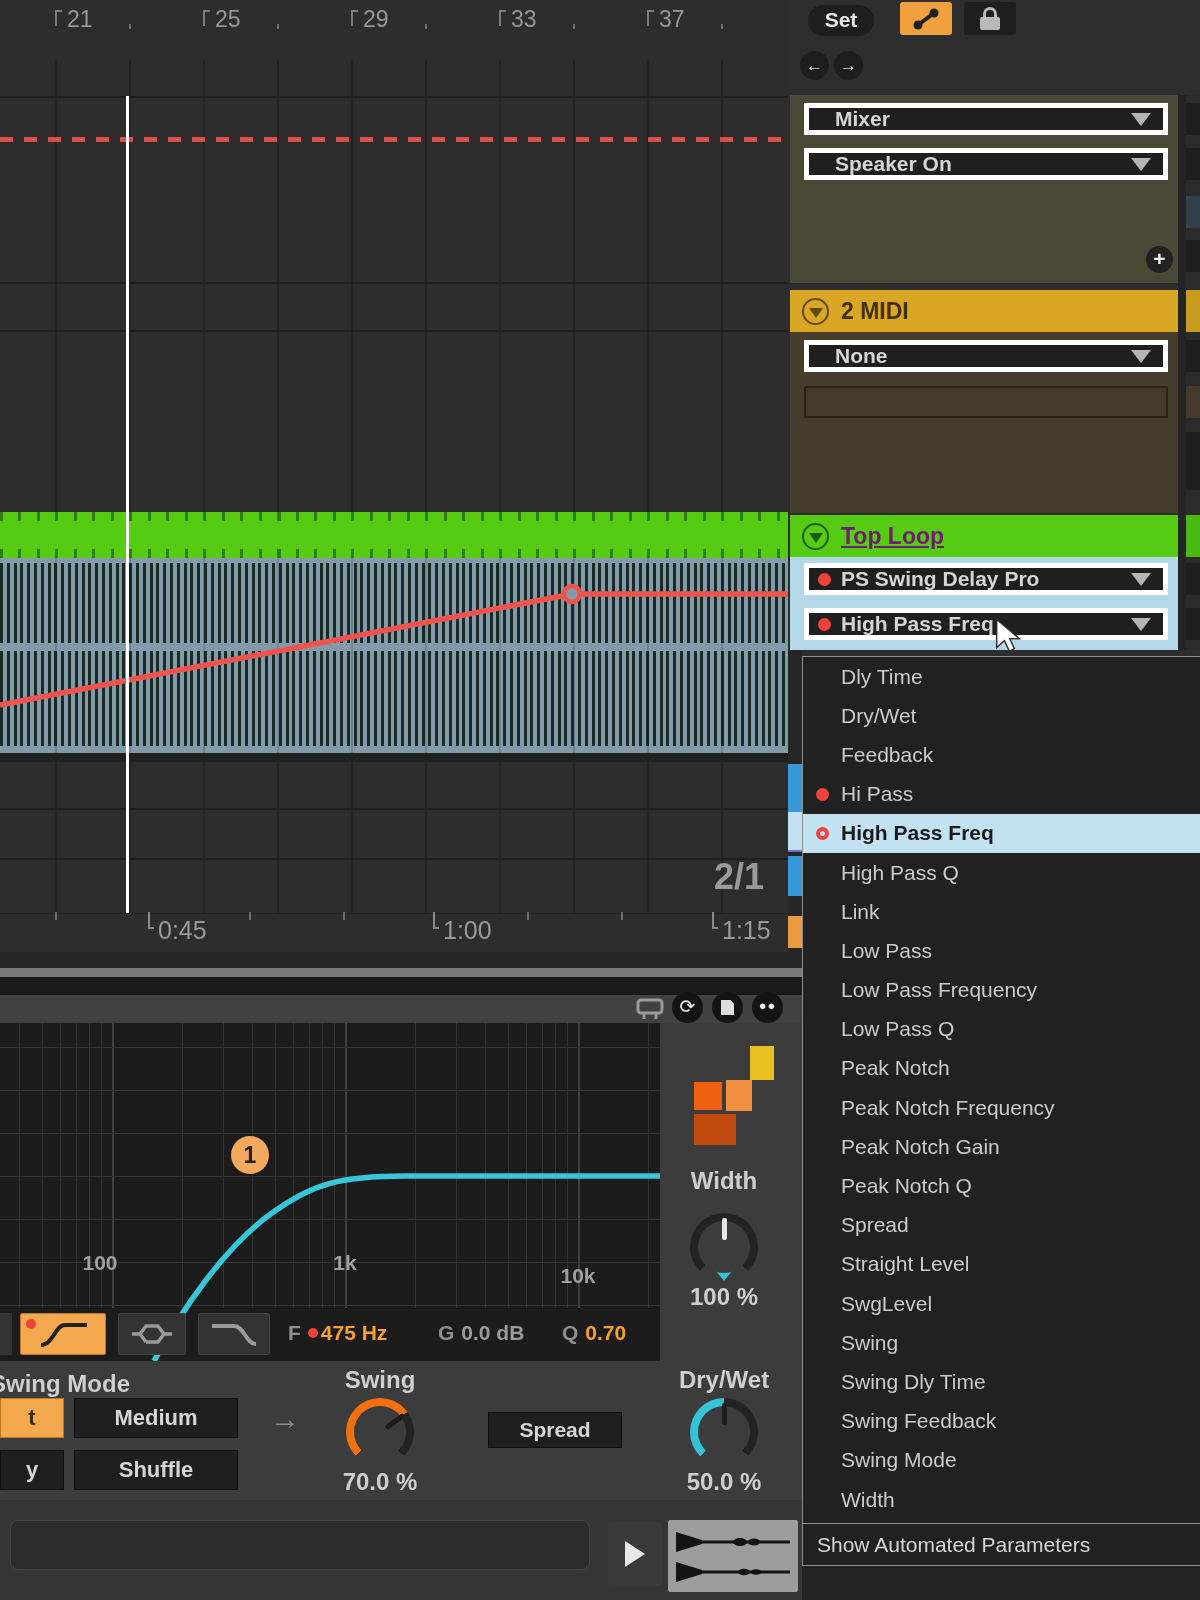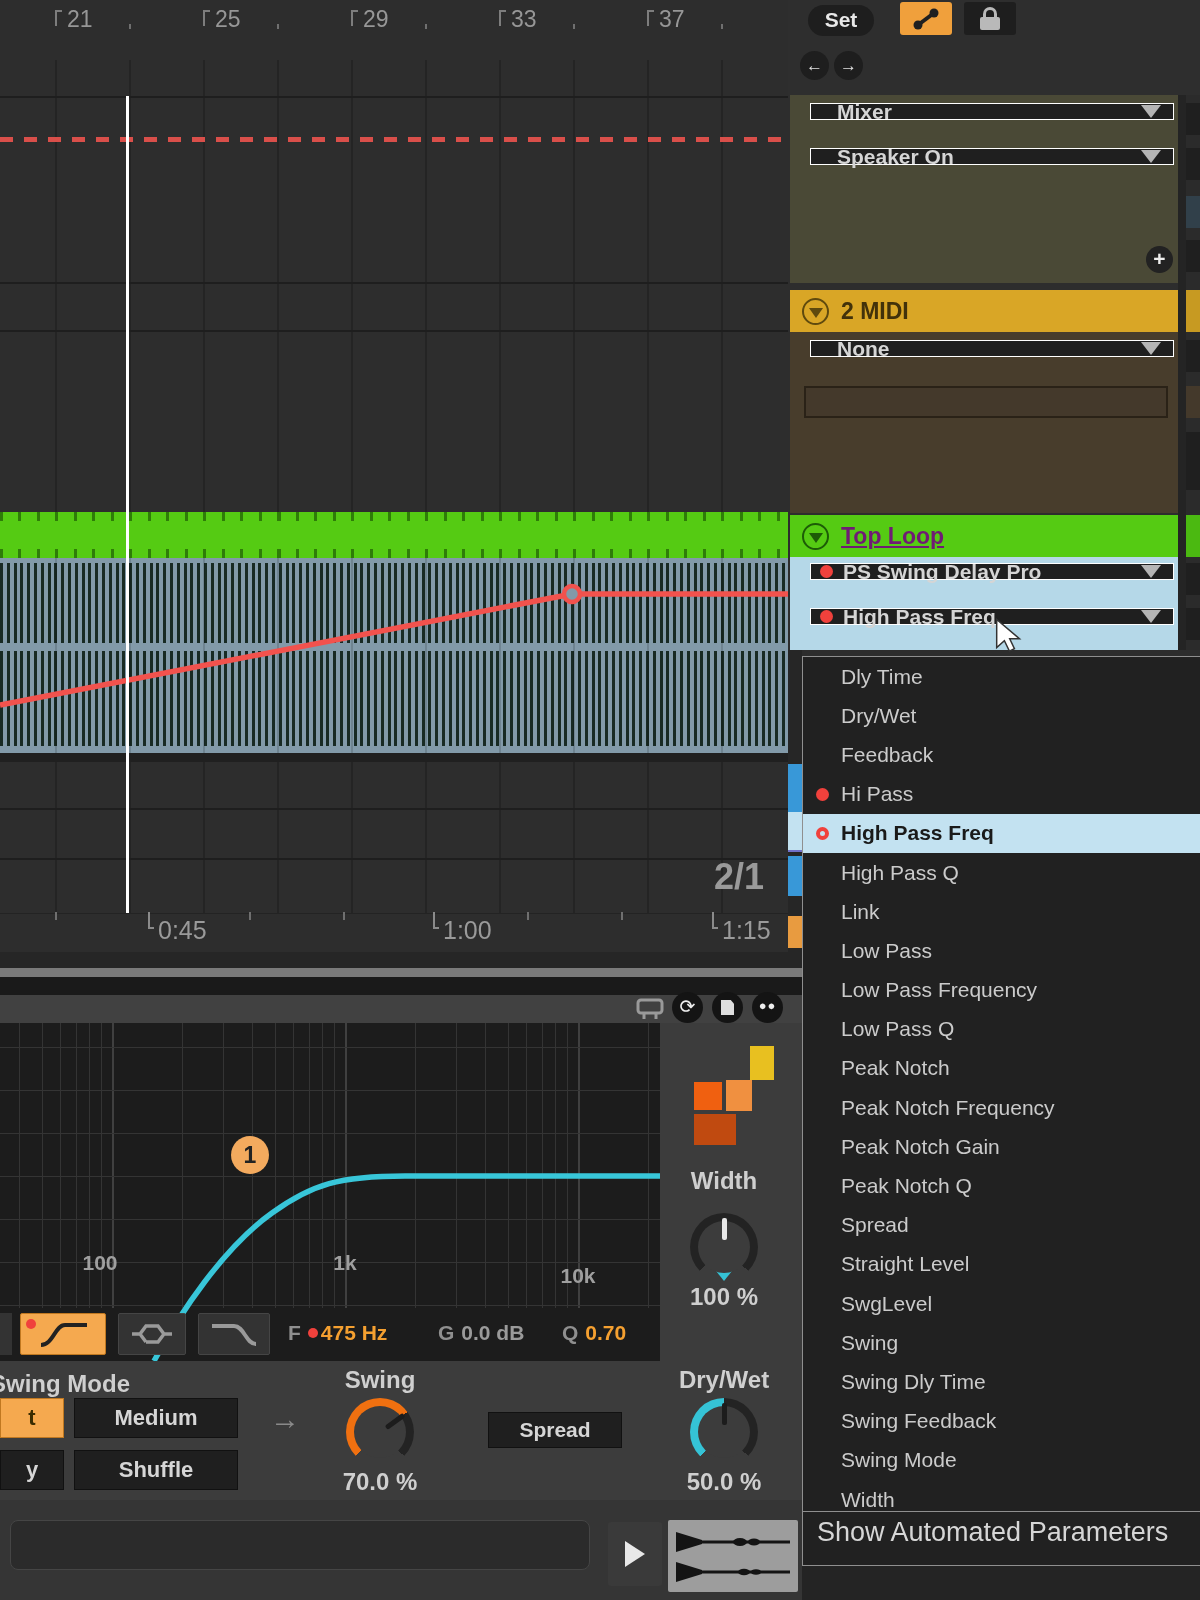--- a/index.html
+++ b/index.html
@@ -53,21 +53,21 @@
   .hdr { position:absolute; left:0; width:388px; height:42px; display:flex; align-items:center; }
   .hdr-gold  { top:195px; background:#d9a626; }
   .hdr-green { top:420px; background:#55cb13; }
   .fold { width:27px; height:27px; border-radius:50%; margin-left:12px; display:flex; align-items:center; justify-content:center; }
   .fold-gold  { border:2.5px solid #5f4a0e; } .fold-gold  .tri { border-top-color:#5f4a0e; }
   .fold-green { border:2.5px solid #1d5c07; } .fold-green .tri { border-top-color:#1d5c07; }
   .tri { width:0; height:0; border-left:7px solid transparent; border-right:7px solid transparent; border-top:10px solid #000; margin-top:3px; }
   .hdr-label { margin-left:12px; font-size:23px; font-weight:700; }
   .hdr-gold  .hdr-label { color:#42320a; }
   .hdr-green .hdr-label { color:#701a75;text-decoration:underline; }
-  .dd { position:absolute; left:20px; width:364px; height:17px; background:#1f1f1f; border:1px solid #ffffff;
+  .dd { position:absolute; left:14px; width:364px; height:32px; background:#1f1f1f; border:5px solid #ffffff;
     display:flex; align-items:center; color:#d5d5d5; font-size:21px; font-weight:600; }
   .dd .dd-text { margin-left:26px; white-space:nowrap; overflow:hidden; }
   .dd .caret { position:absolute; right:12px; width:0; height:0; border-left:10px solid transparent;
     border-right:10px solid transparent; border-top:13px solid #b5b5b5; }
   .dd .reddot { width:13px; height:13px; border-radius:50%; background:#f0413c; margin-left:9px; margin-right:-16px; flex:none; }
   .blue-halo { position:absolute; left:0; top:462px; width:388px; height:93px; background:#b5d8e8; }
   .empty-box { position:absolute; left:14px; top:291px; width:364px; height:32px; background:#44392b; border:2px solid #2a2217; }
   #plus-btn { position:absolute; left:356px; top:151px; width:27px; height:27px; border-radius:50%;
     background:#222; color:#eee; font-size:21px; font-weight:700; text-align:center; line-height:25px; }
 
@@ -77,22 +77,22 @@
 
   
   #menu { left:802px; top:656px; width:398px; height:910px; background:#212121;
     border:1.5px solid #8f8f8f; border-right:none; z-index:50; }
   .menu-item { position:relative; height:39.2px; display:flex; align-items:center;
     color:#cbcbcb; font-size:21px; font-weight:500; }
   .menu-item .dot-slot { width:38px; flex:none; display:flex; justify-content:center; }
   .menu-item.hl { background:#c3e2f1; color:#1a1a1a; font-weight:600; }
   .dot-filled { width:13px; height:13px; border-radius:50%; background:#f0413c; }
   .dot-ring { width:13px; height:13px; border-radius:50%; border:4px solid #f0413c; background:transparent; }
-  #menu-footer { position:absolute; left:0; bottom:12px; width:100%; height:42px; border-top:1.5px solid #8f8f8f;
-    display:flex; align-items:center; color:#d6d6d6; font-size:27px; font-weight:500; padding-left:14px; }
+  #menu-footer { position:absolute; left:0; bottom:0; width:100%; height:42px; border-top:1.5px solid #8f8f8f;
+    display:flex; align-items:center; color:#d6d6d6; font-size:21px; font-weight:500; padding-left:14px; }
   #sliver { left:788px; top:650px; width:14px; height:302px; background:#262626; }
 
   
   #device { left:0; top:952px; width:802px; height:648px; background:#3c3c3c; }
   #dev-gap1 { position:absolute; left:0; top:0; width:802px; height:16px; background:#262626; }
   #dev-scroll { position:absolute; left:0; top:16px; width:802px; height:9px; background:#7a7a7a; }
   #dev-gap2 { position:absolute; left:0; top:25px; width:802px; height:18px; background:#1a1a1a; }
   #dev-header { position:absolute; left:0; top:43px; width:802px; height:28px; background:#414141; }
   .hdr-ico-circle { position:absolute; top:-3px; width:31px; height:31px; border-radius:50%; background:#141414;
     color:#eee; text-align:center; }

